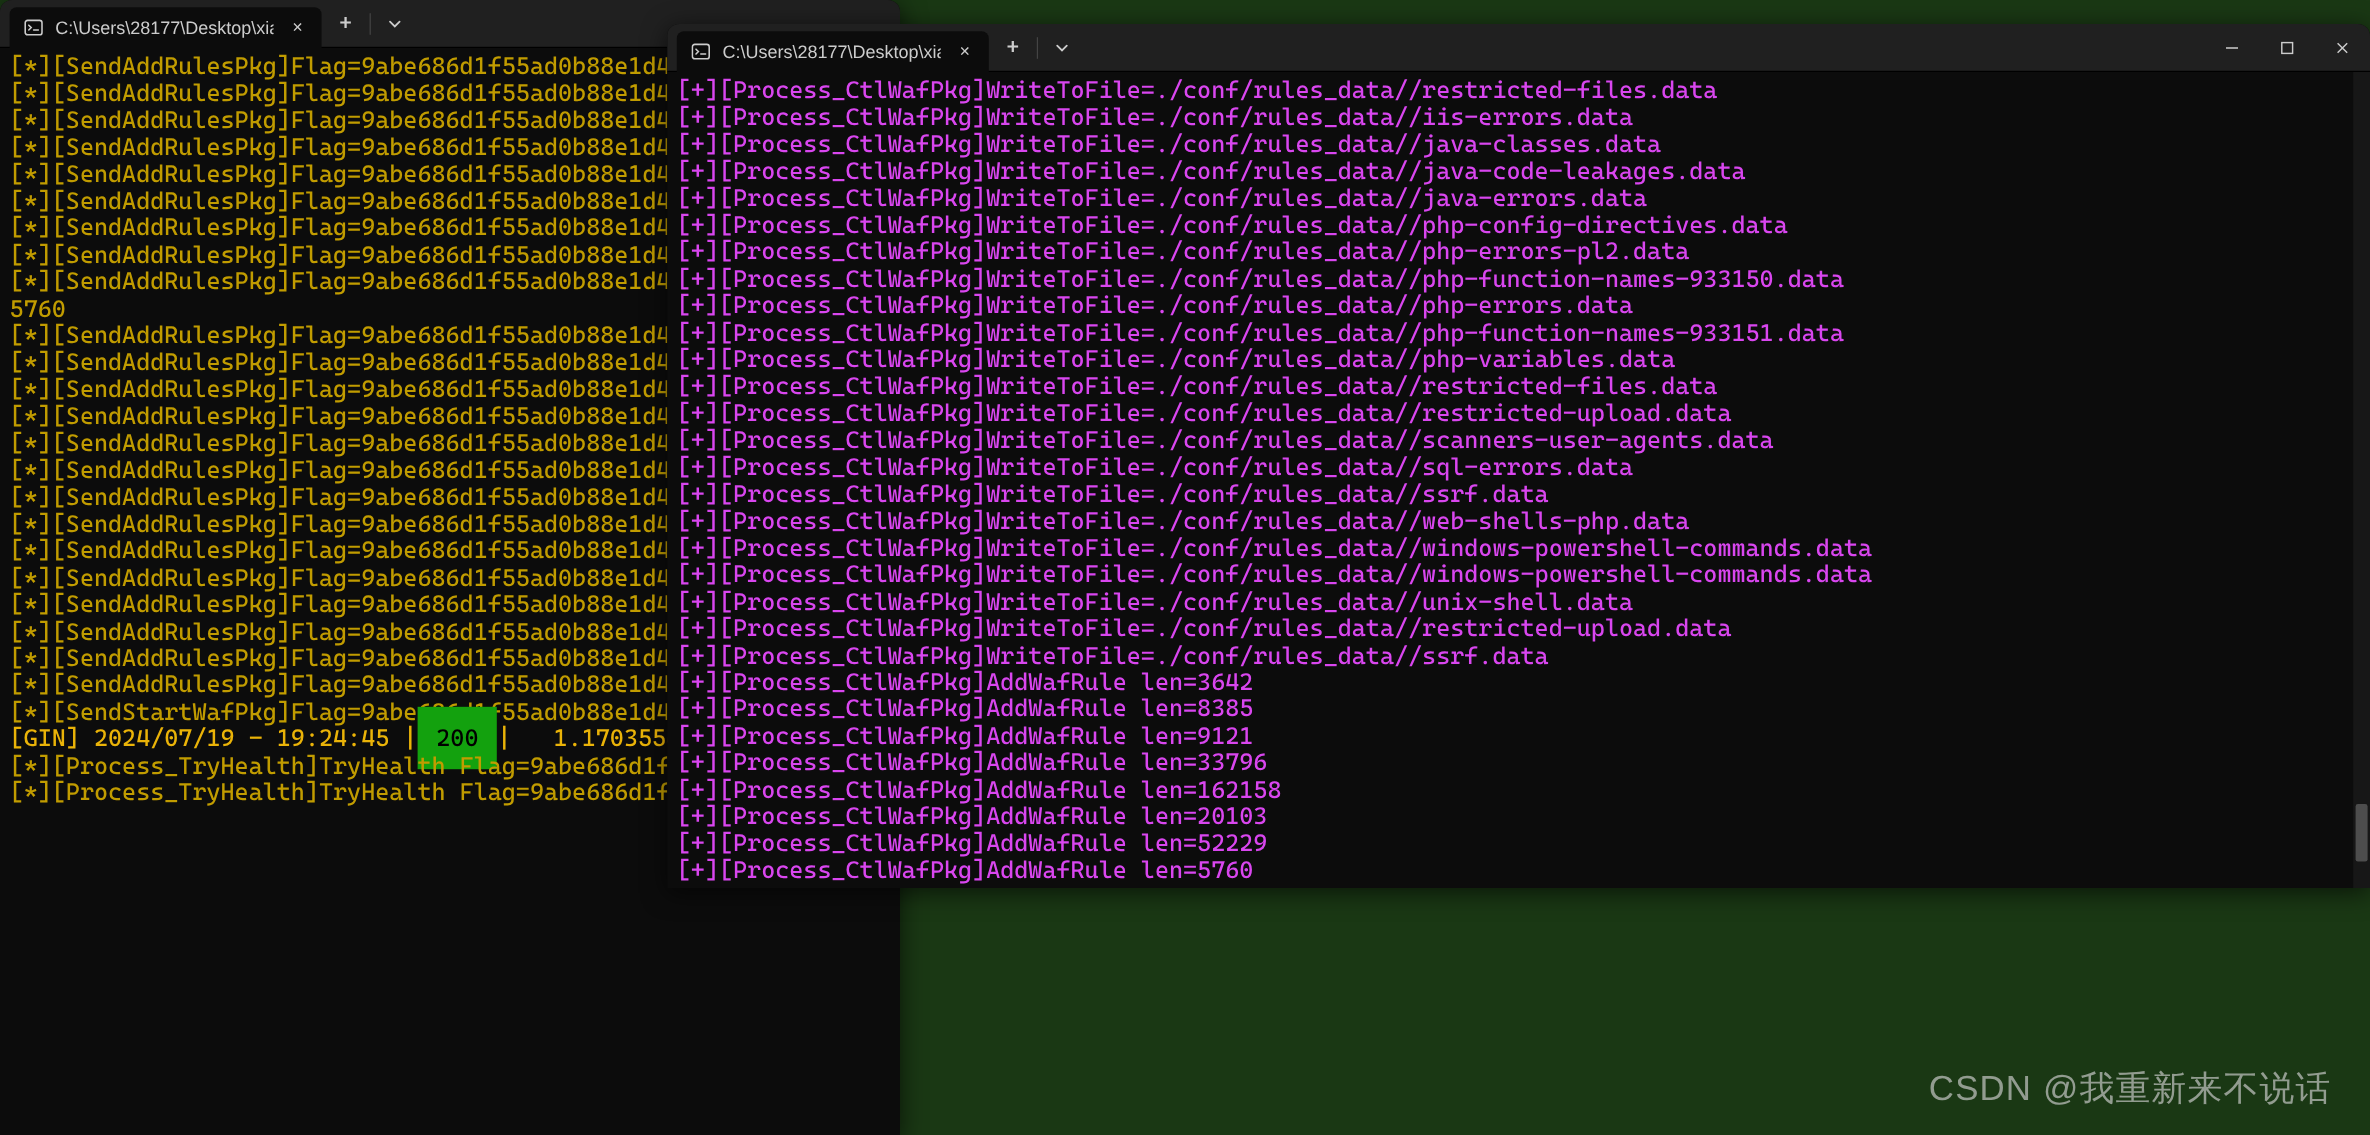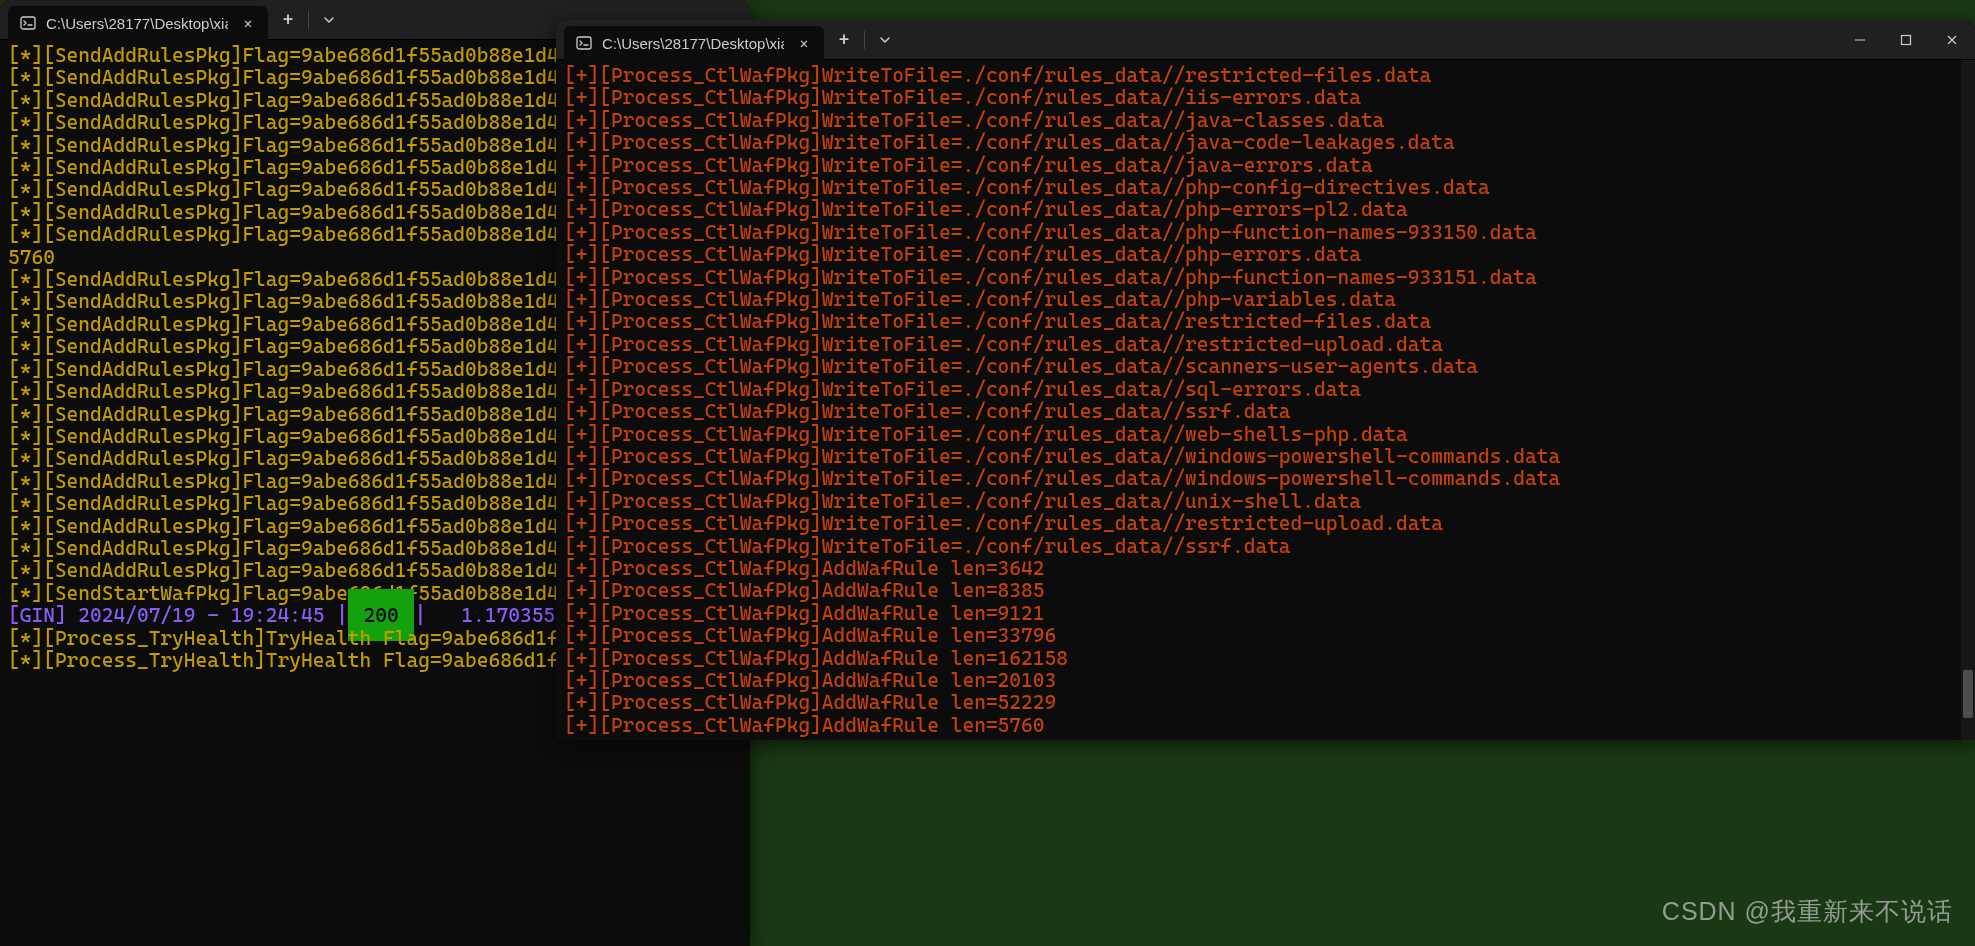--- a/index.html
+++ b/index.html
@@ -104,22 +104,22 @@
     flex: 1;
     background: #0c0c0c;
     padding: 4px 8px;
     font-size: 20px;
     line-height: 22.4px;
     white-space: pre;
     overflow: hidden;
   }
   .line { white-space: pre; }
   .c-yellow { color: #c19c00; }
-  .c-green  { color: #c2410c; margin-top: 19px; }
-  .c-white  { color: #8b5cf6; }
+  .c-green  { color: #d946ef; margin-top: 19px; }
+  .c-white  { color: #eab308; }
   .status-200 {
     background: #13a10e;
     color: #000;
     padding: 14px 4px;
   }
   .cursor-line {
     color: #ccc;
   }
   .scrollbar {
     position: absolute;
@@ -129,26 +129,26 @@
   }
   .scrollbar-right { top: 40px; bottom: 0; }
   .scrollbar-thumb {
     position: absolute;
     left: 2px; right: 2px;
     background: #4d4d4d;
     border-radius: 2px;
   }
   .watermark {
     position: absolute;
-    right: 22px;
+    right: 32px;
     bottom: 18px;
     z-index: 3;
     color: rgba(210,210,210,0.65);
     font-family: "Microsoft YaHei", sans-serif;
-    font-size: 25px;
+    font-size: 29px;
     letter-spacing: 1px;
     pointer-events: none;
   }
 </style>
 </head>
 <body>
 
 <div class="window window-left">
   <div class="titlebar">
     <div class="tab">

